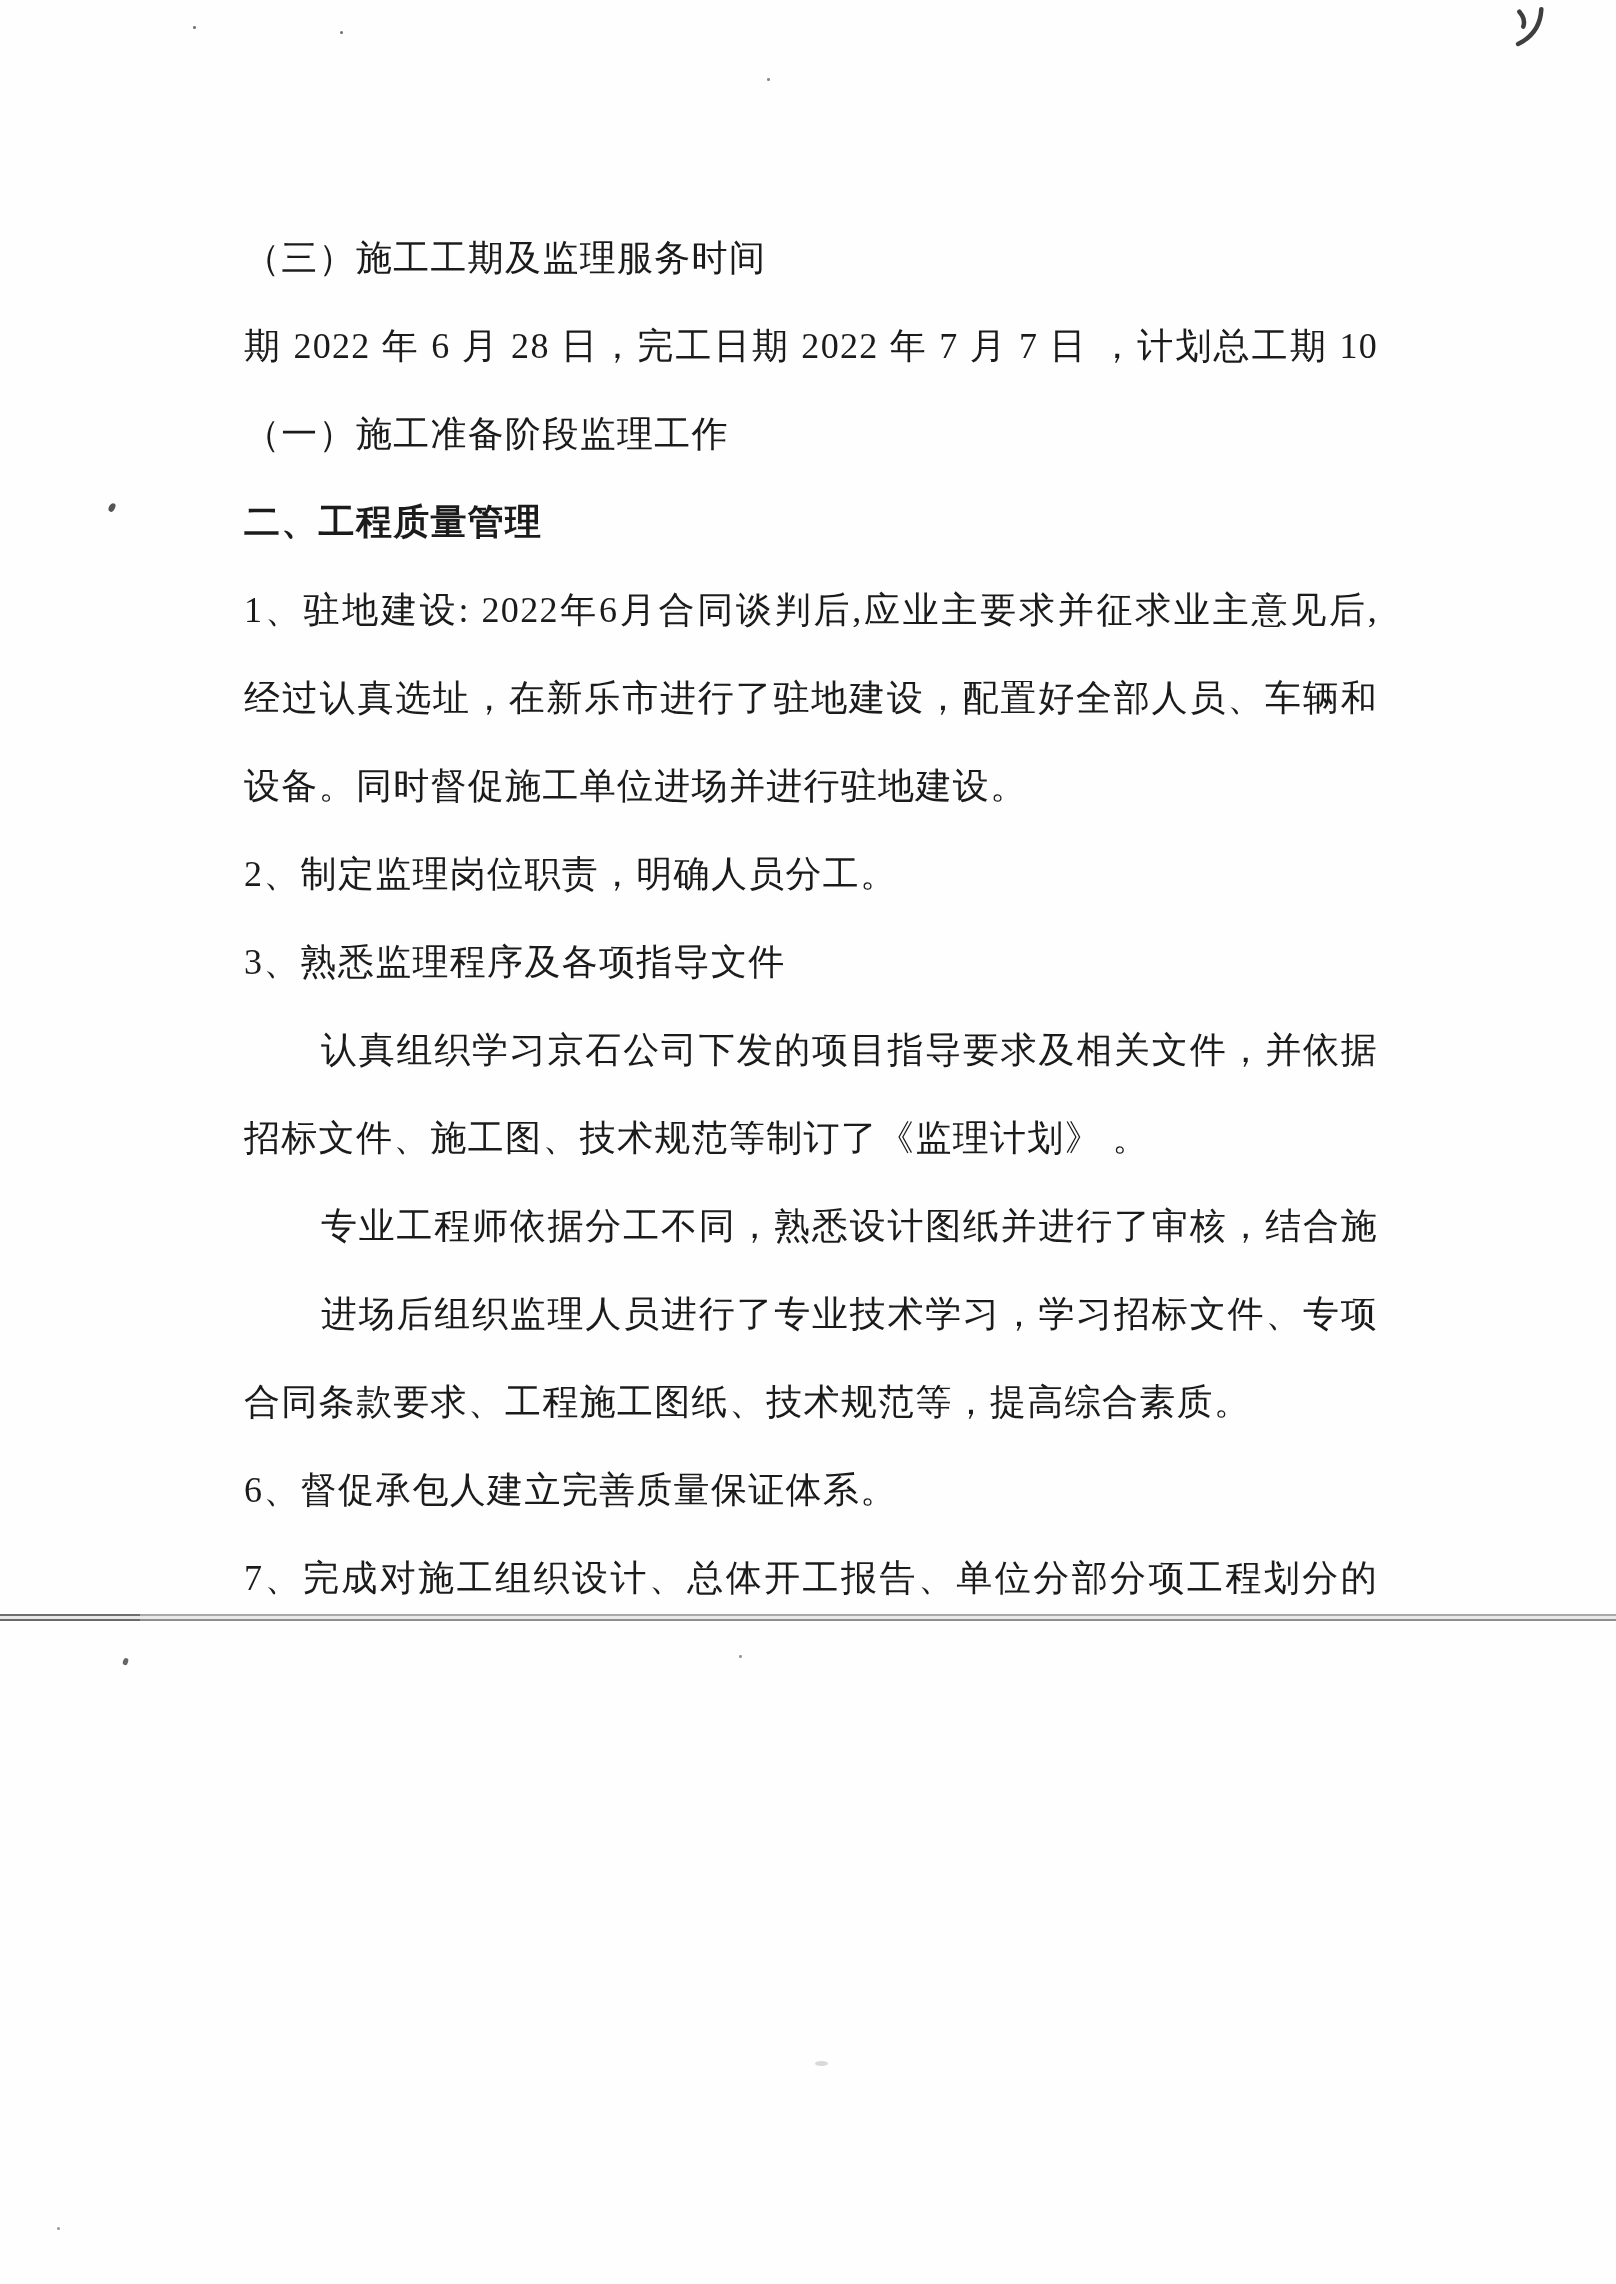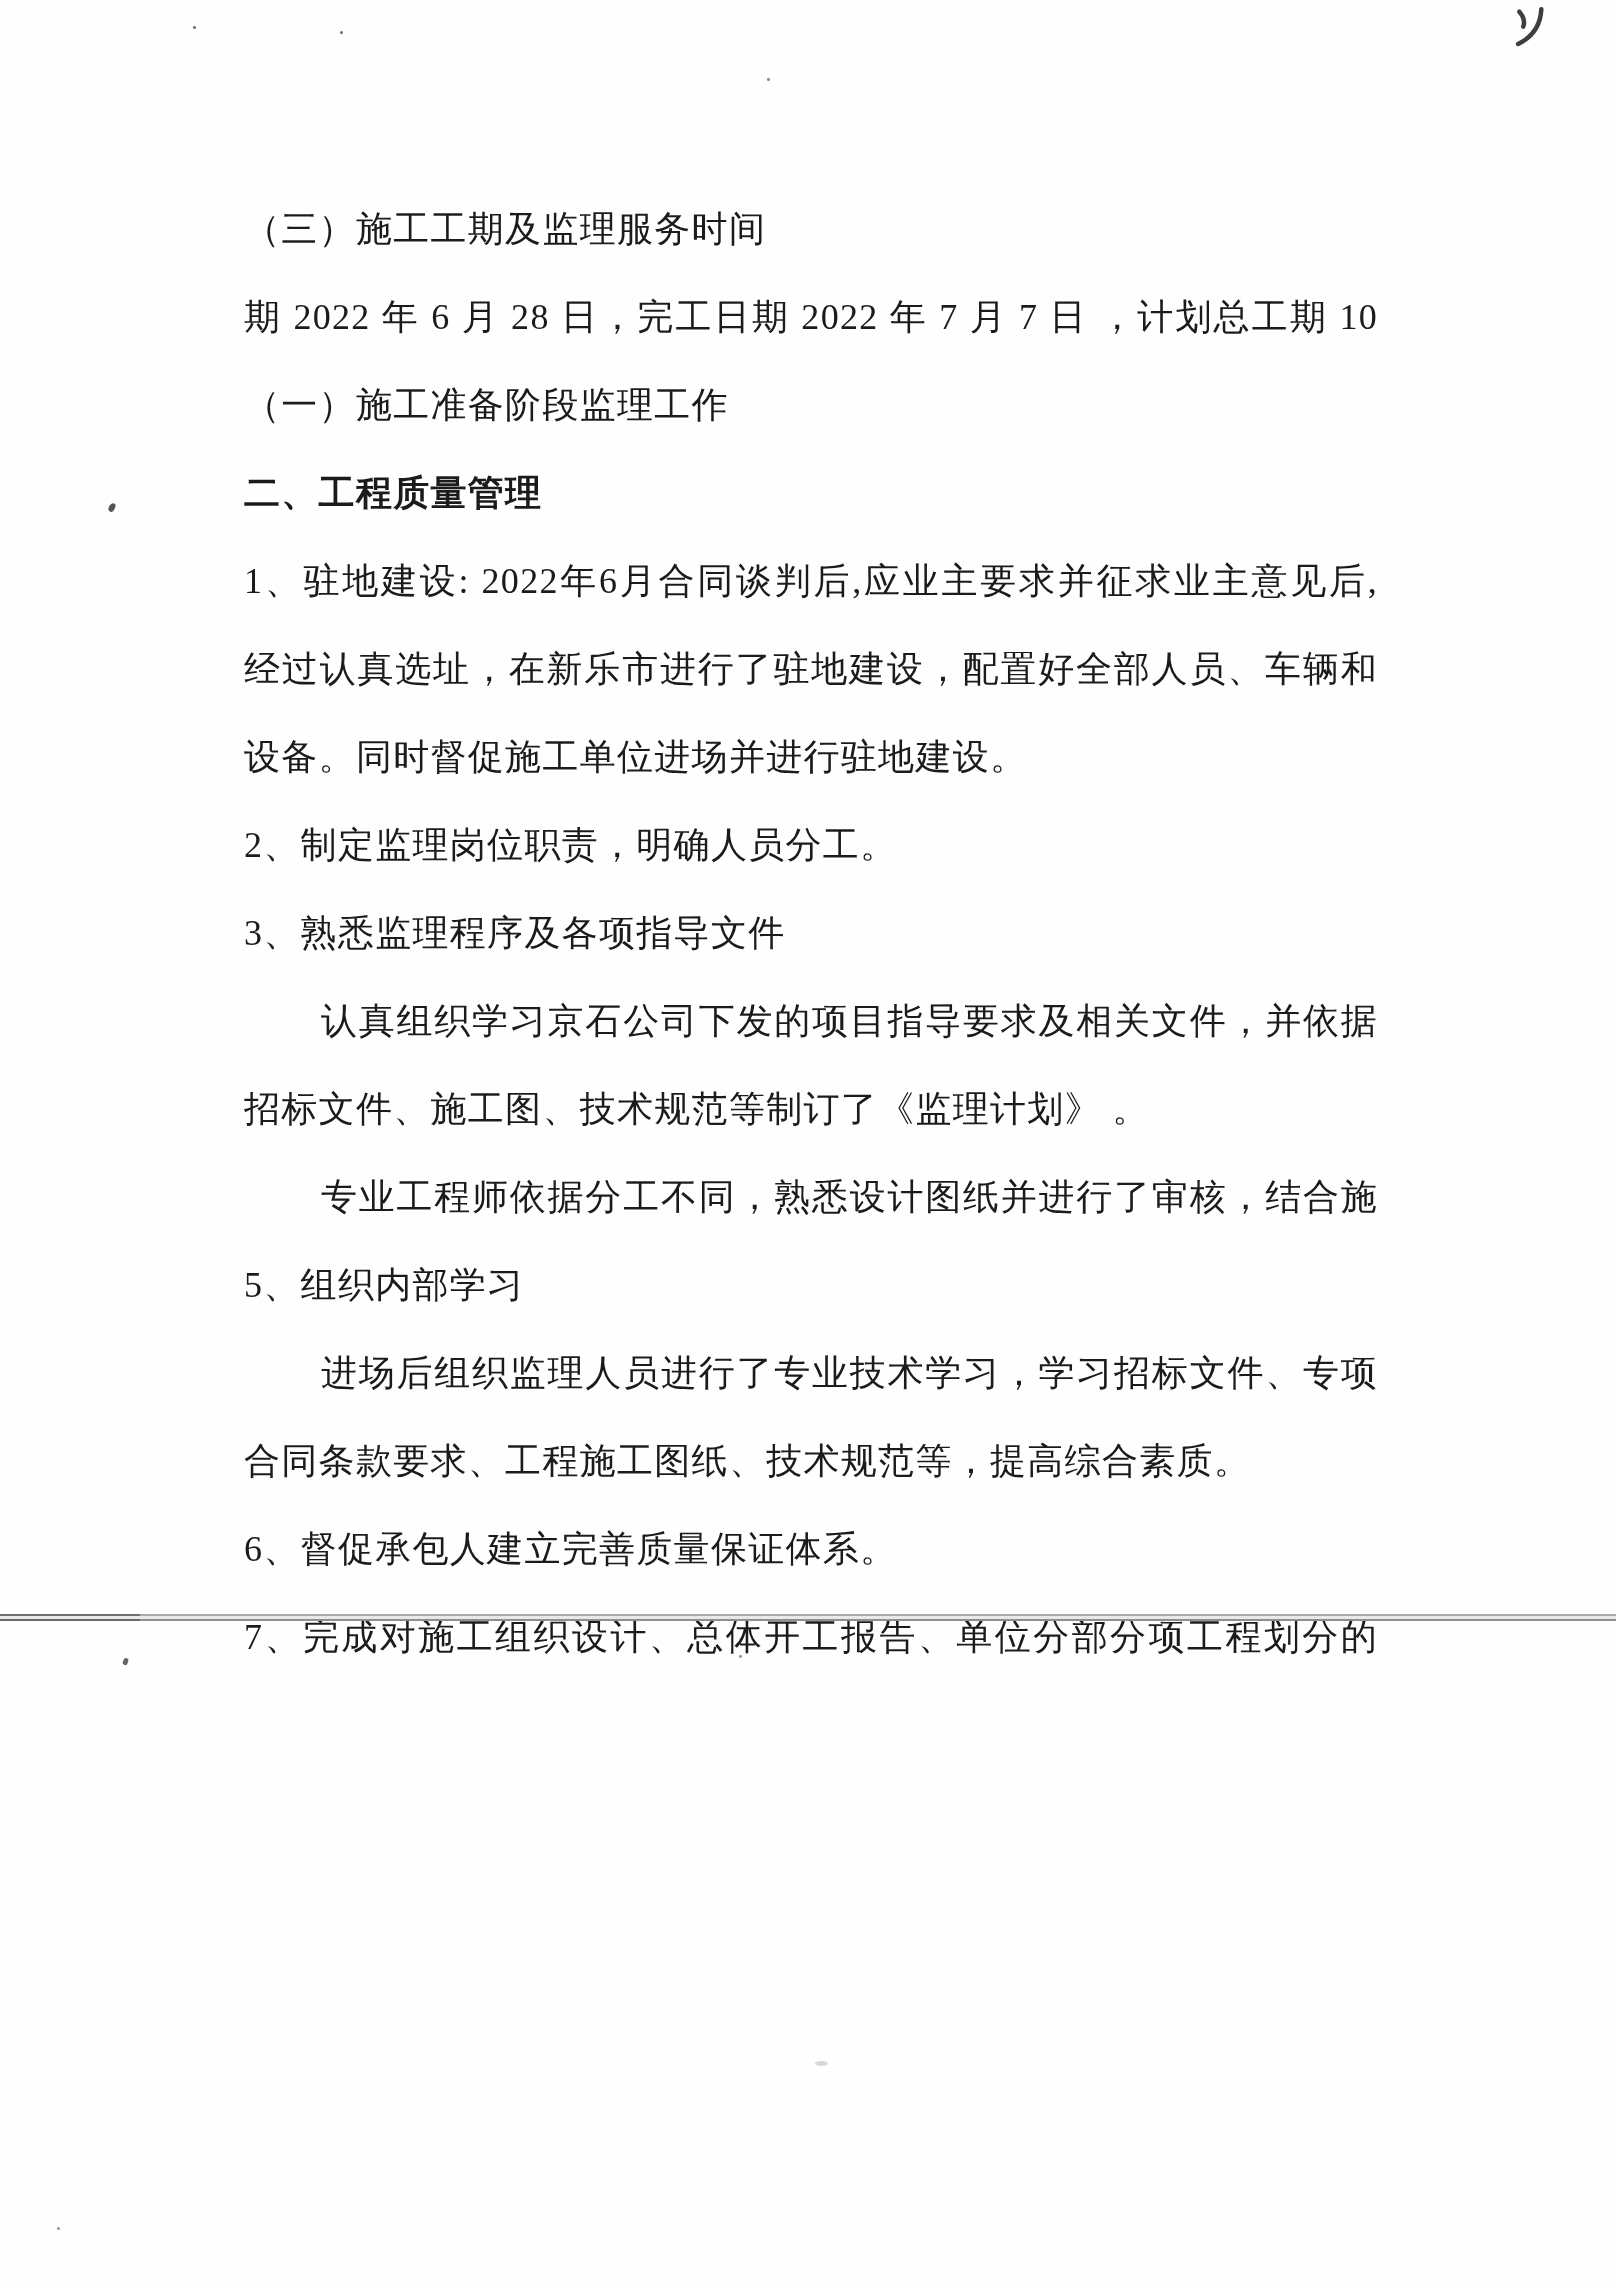--- a/index.html
+++ b/index.html
@@ -8,21 +8,21 @@
     background:#ffffff;
     font-family:"Liberation Serif","DejaVu Serif",serif;
     color:#1b1b1b;
     position:relative;
     overflow:hidden;
   }
   .page { position:absolute; inset:0; background:#fefefe; }
 
   .content {
     position:absolute;
-    top:185px; left:244px;
+    top:214px; left:244px;
     width:1134px;
   }
   .ln {
     height:88px;
     line-height:88px;
     font-size:36px;
     letter-spacing:1.3px;
     white-space:pre;
     text-rendering:optimizeLegibility;
   }
@@ -80,21 +80,20 @@
     <div class="ln">（一）施工准备阶段监理工作</div>
     <div class="ln bold">二、工程质量管理</div>
     <div class="ln fill">1、驻地建设: 2022年6月合同谈判后,应业主要求并征求业主意见后,</div>
     <div class="ln fill">经过认真选址，在新乐市进行了驻地建设，配置好全部人员、车辆和</div>
     <div class="ln">设备。同时督促施工单位进场并进行驻地建设。</div>
     <div class="ln">2、制定监理岗位职责，明确人员分工。</div>
     <div class="ln">3、熟悉监理程序及各项指导文件</div>
     <div class="ln indent fill">认真组织学习京石公司下发的项目指导要求及相关文件，并依据</div>
     <div class="ln">招标文件、施工图、技术规范等制订了《监理计划》 。</div>
     <div class="ln indent fill">专业工程师依据分工不同，熟悉设计图纸并进行了审核，结合施</div>
-    <div class="ln">5、组织内部学习</div>
     <div class="ln indent fill">进场后组织监理人员进行了专业技术学习，学习招标文件、专项</div>
     <div class="ln">合同条款要求、工程施工图纸、技术规范等，提高综合素质。</div>
     <div class="ln">6、督促承包人建立完善质量保证体系。</div>
     <div class="ln fill">7、完成对施工组织设计、总体开工报告、单位分部分项工程划分的</div>
   </div>
 
   <div class="divider"></div>
   <div class="divider-cap"></div>
 
   <div class="speck" style="left:193px;top:26px;width:2.6px;height:2.6px;"></div>

